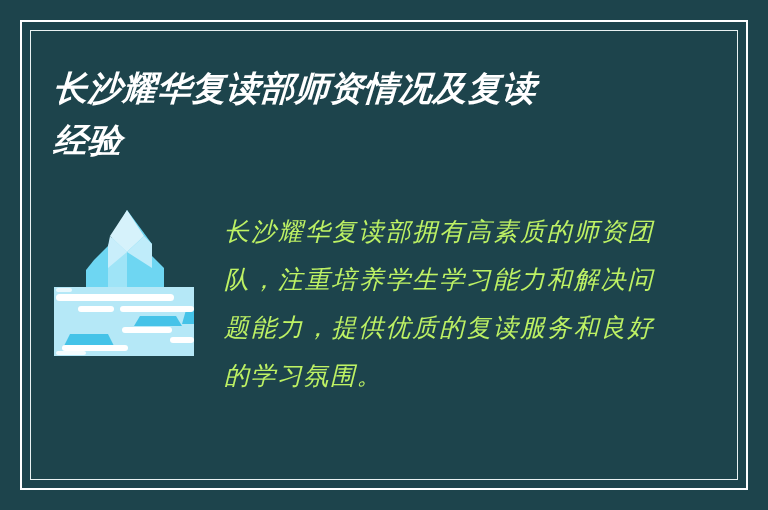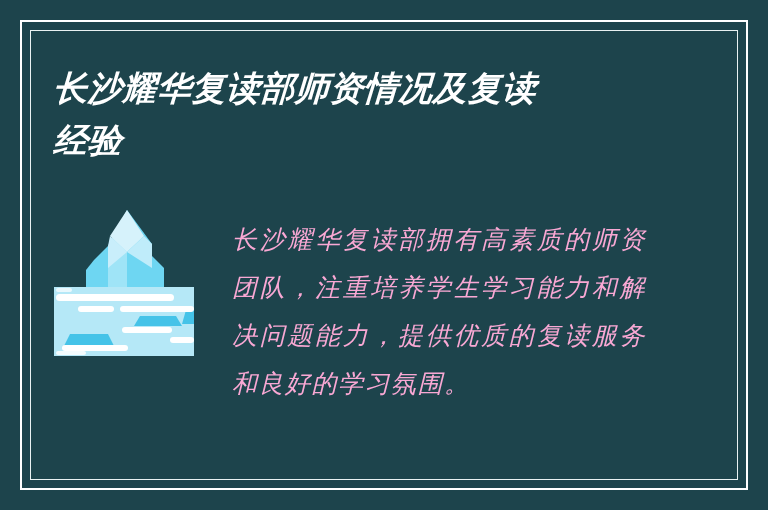--- a/index.html
+++ b/index.html
@@ -79,29 +79,29 @@
   }
 
   
   #body-block {
     position: absolute;
     left: 224px;
     top: 208px;
     width: 430px;
   }
   .body-text {
-    color: #f9a8d4;
+    color: #bef264;
     font-family: "DejaVu Serif", serif;
     font-size: 25px;
     font-style: italic;
     line-height: 48px;
     letter-spacing: 1.5px;
     text-align: justify;
     text-justify: inter-character;
-    margin: 8px;
+    margin: 0;
   }
 </style>
 </head>
 <body>
 
 <div id="card">
 
   <div class="frame-outer"></div>
   <div class="frame-inner"></div>
 

